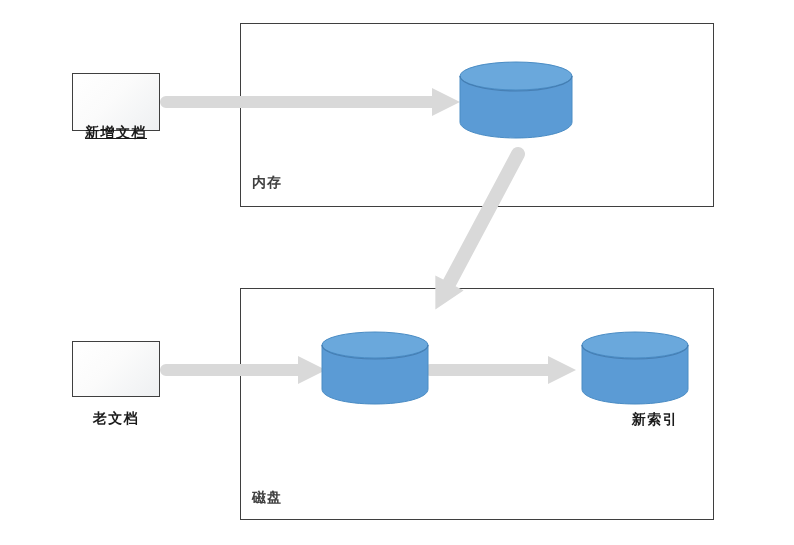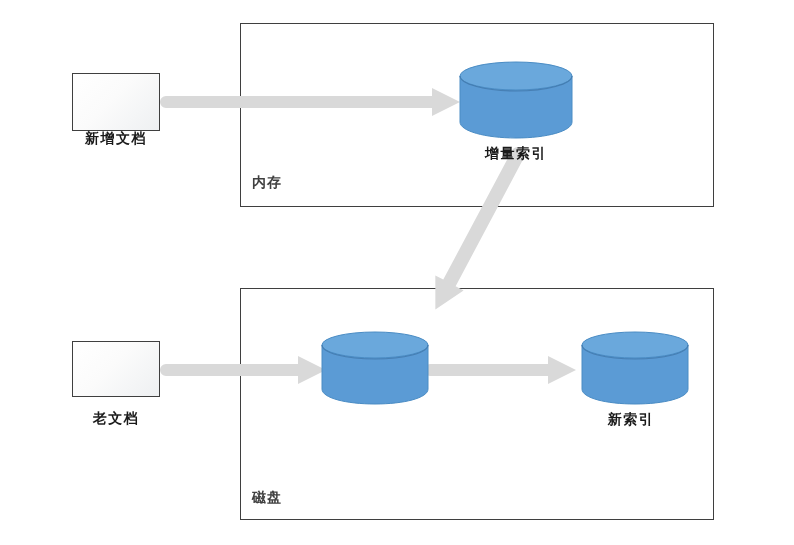--- a/index.html
+++ b/index.html
@@ -66,21 +66,21 @@
 
 <div id="canvas">
 
   <div class="zone" style="left:240px; top:23px; width:474px; height:184px;"></div>
   <div class="zone-label" style="left:252px; top:174px;">内存</div>
 
   <div class="zone" style="left:240px; top:288px; width:474px; height:232px;"></div>
   <div class="zone-label" style="left:252px; top:489px;">磁盘</div>
 
   <div class="doc-box" style="left:72px; top:73px; width:88px; height:58px;"></div>
-  <div class="node-label" style="left:72px; top:130px; width:88px;">新增文档</div>
+  <div class="node-label" style="left:72px; top:124px; width:88px;text-decoration:underline;">新增文档</div>
 
   <div class="doc-box" style="left:72px; top:341px; width:88px; height:56px;"></div>
   <div class="node-label" style="left:68px; top:410px; width:96px;">老文档</div>
 
   <div class="arrow" style="left:160px; top:88px;">
     <svg width="306" height="28" viewBox="0 0 306 28">
       <path d="M6,8 L272,8 L272,0 L300,14 L272,28 L272,20 L6,20
                A6,6 0 0 1 6,8 Z" fill="#d9d9d9"></path>
     </svg>
   </div>
@@ -108,32 +108,31 @@
     </svg>
   </div>
 
   <div class="cyl" style="left:458px; top:60px;">
     <svg width="116" height="80" viewBox="0 0 116 80">
       <path d="M2,16 L2,62 C2,71 27,78 58,78 C89,78 114,71 114,62 L114,16 Z" fill="#5b9bd5" stroke="#4a8cc4" stroke-width="1"></path>
       <ellipse cx="58" cy="16" rx="56" ry="14" fill="#6aa8dc" stroke="#4a8cc4" stroke-width="1"></ellipse>
       <path d="M2,16 C2,24 27,31 58,31 C89,31 114,24 114,16" fill="none" stroke="#4076a8" stroke-width="1.1" opacity="0.75"></path>
     </svg>
   </div>
-  <div class="node-label" style="left:458px; top:145px; width:116px;">增量索引</div>
 
   <div class="cyl" style="left:320px; top:330px;">
     <svg width="110" height="76" viewBox="0 0 110 76">
       <path d="M2,15 L2,59 C2,68 26,74 55,74 C84,74 108,68 108,59 L108,15 Z" fill="#5b9bd5" stroke="#4a8cc4" stroke-width="1"></path>
       <ellipse cx="55" cy="15" rx="53" ry="13" fill="#6aa8dc" stroke="#4a8cc4" stroke-width="1"></ellipse>
       <path d="M2,15 C2,23 26,29 55,29 C84,29 108,23 108,15" fill="none" stroke="#4076a8" stroke-width="1.1" opacity="0.75"></path>
     </svg>
   </div>
 
   <div class="cyl" style="left:580px; top:330px;">
     <svg width="110" height="76" viewBox="0 0 110 76">
       <path d="M2,15 L2,59 C2,68 26,74 55,74 C84,74 108,68 108,59 L108,15 Z" fill="#5b9bd5" stroke="#4a8cc4" stroke-width="1"></path>
       <ellipse cx="55" cy="15" rx="53" ry="13" fill="#6aa8dc" stroke="#4a8cc4" stroke-width="1"></ellipse>
       <path d="M2,15 C2,23 26,29 55,29 C84,29 108,23 108,15" fill="none" stroke="#4076a8" stroke-width="1.1" opacity="0.75"></path>
     </svg>
   </div>
-  <div class="node-label" style="left:576px; top:411px; width:110px;">新索引</div>
+  <div class="node-label" style="left:600px; top:411px; width:110px;">新索引</div>
 
 </div>
 
 </body></html>

